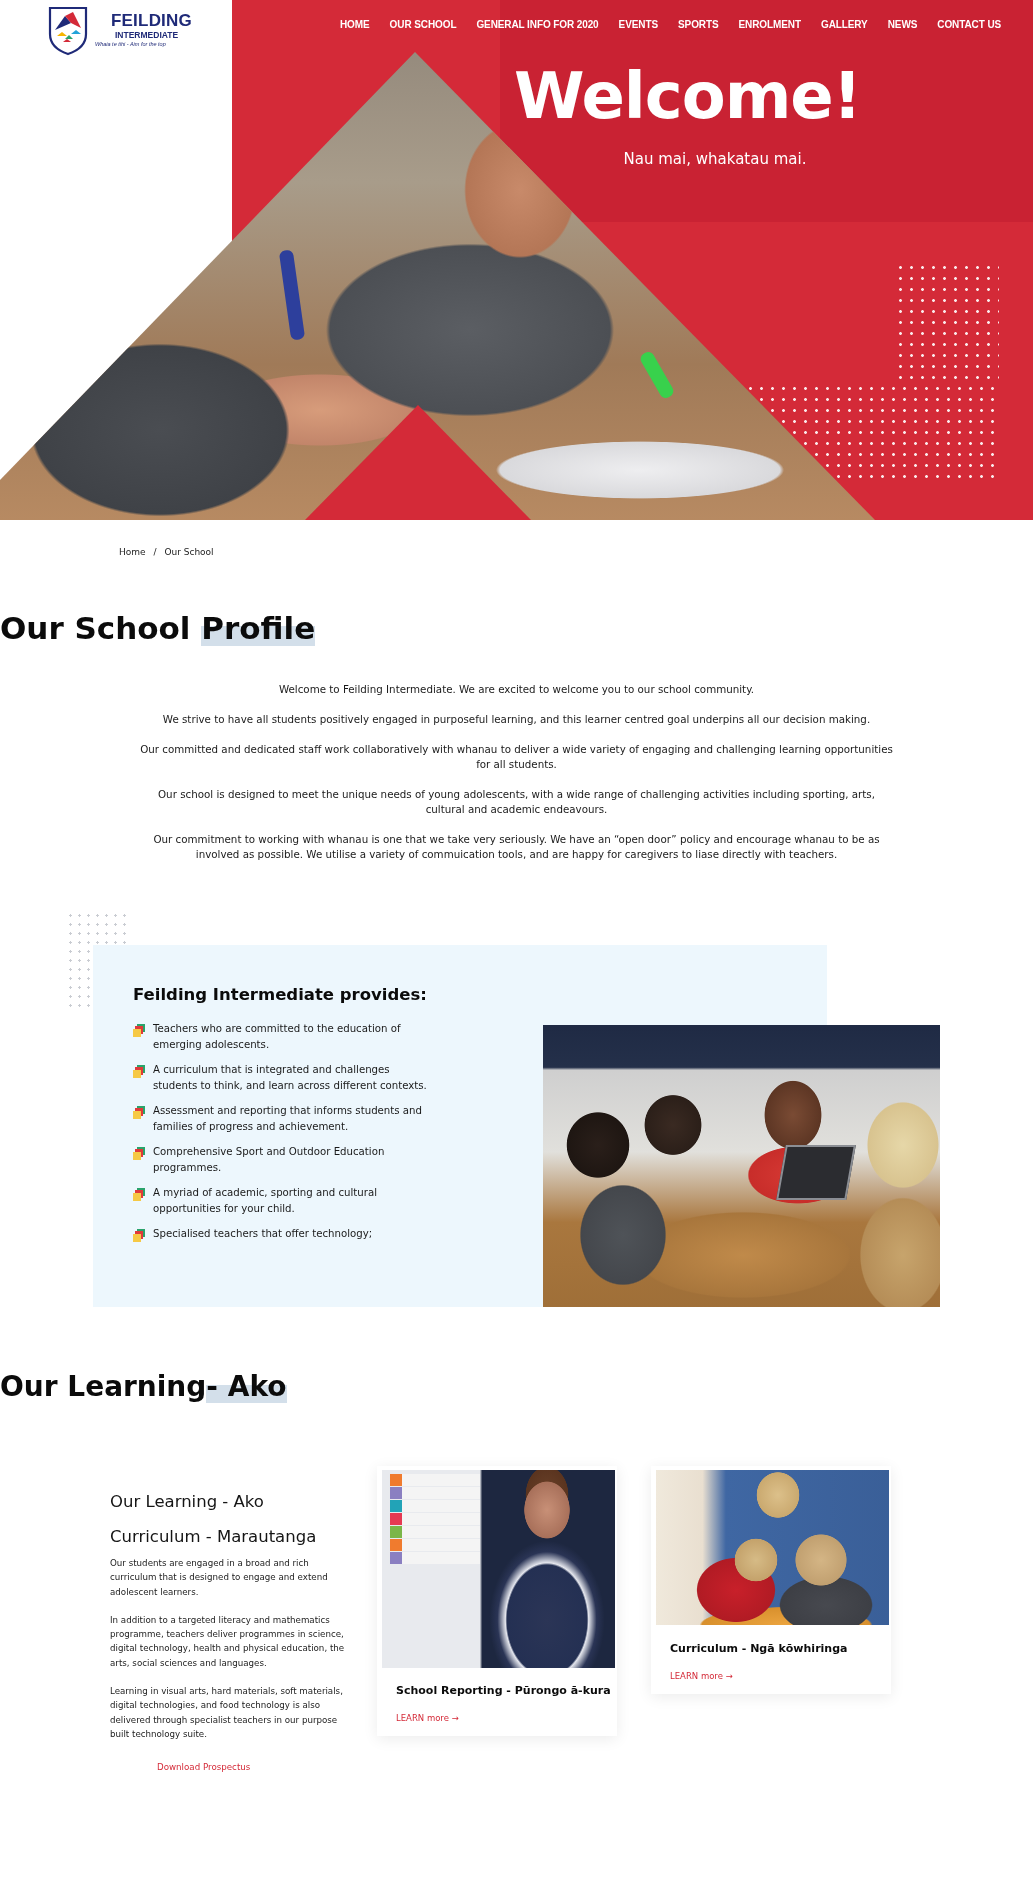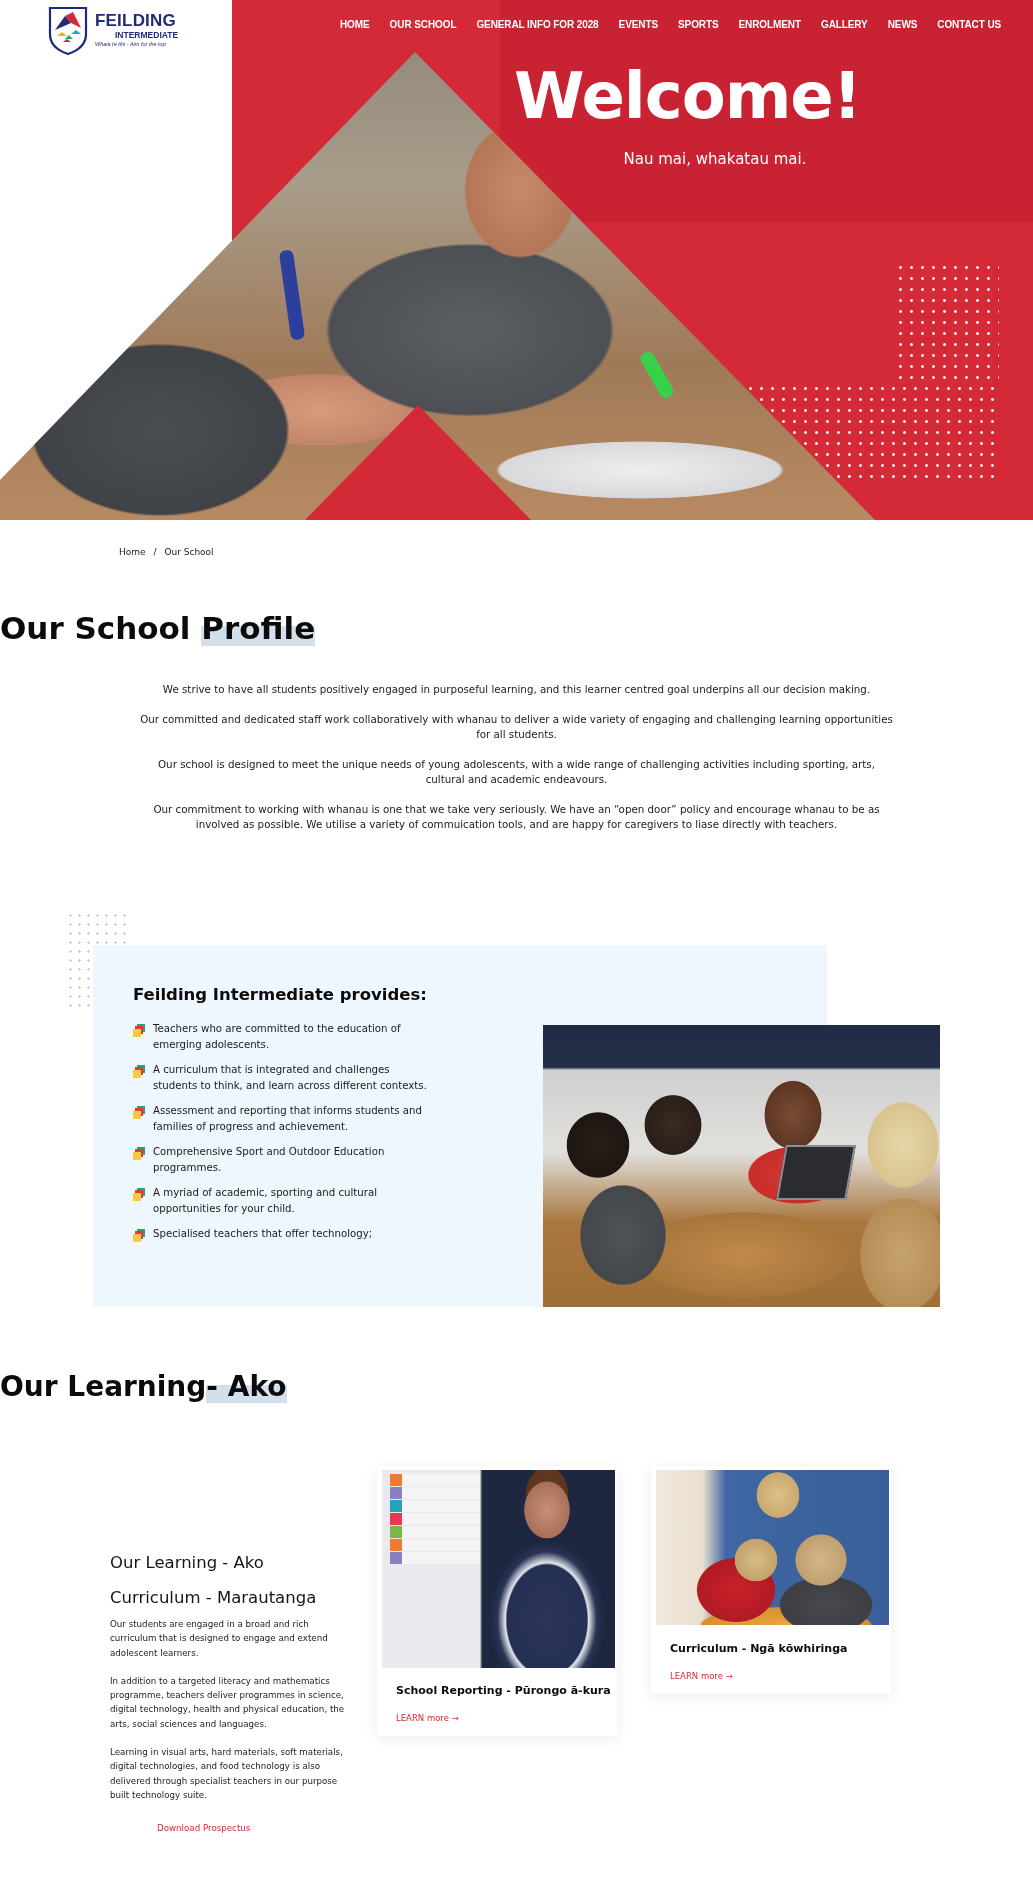--- a/index.html
+++ b/index.html
@@ -27,21 +27,21 @@
     border-left: 113px solid transparent; border-right: 113px solid transparent; border-bottom: 115px solid #d42a38; }
   .dots { position: absolute;
     background-image: radial-gradient(circle, rgba(255,255,255,0.9) 1.2px, transparent 1.6px);
     background-size: 11px 11px; }
   .dots-a { left: 895px; top: 262px; width: 104px; height: 122px; }
   .dots-b { left: 745px; top: 383px; width: 254px; height: 100px; }
 
   .logo { position: absolute; left: 47px; top: 4px; display: flex; align-items: center; gap: 6px; }
   .logo-shield { width: 42px; height: 52px; }
   .logo-text { display: flex; flex-direction: column; }
-  .logo-name { font-family: "Liberation Sans", sans-serif; font-weight: 700; font-size: 17px; color: #1f2a78; letter-spacing: 0.2px; line-height: 18px; }
+  .logo-name { font-family: "Liberation Sans", sans-serif; font-weight: 700; font-size: 17px; color: #1f2a78; letter-spacing: 0.2px; line-height: 18px; margin-left: 16px; }
   .logo-sub { font-family: "Liberation Sans", sans-serif; font-weight: 700; font-size: 8.5px; color: #1f2a78; line-height: 10px; padding-left: 20px; }
   .logo-tag { font-family: "Liberation Sans", sans-serif; font-style: italic; font-size: 5.5px; color: #1f2a78; line-height: 9px; }
 
   .nav { position: absolute; left: 330px; top: 16px; display: flex; gap: 0; }
   .nav a { font-family: "Liberation Sans", sans-serif; font-weight: 700; font-size: 10px; color: #fff; text-decoration: none; padding: 3px 10px; letter-spacing: -0.1px; cursor: pointer; }
 
   .hero-title { position: absolute; left: 500px; top: 58px; width: 375px; text-align: center;
     font-family: "DejaVu Sans", sans-serif; font-weight: 700; font-size: 64px; color: #fff; letter-spacing: -1px; line-height: 76px; }
   .hero-sub { position: absolute; left: 600px; top: 150px; width: 230px; text-align: center;
     font-family: "DejaVu Sans", sans-serif; font-size: 15px; color: #fff; }
@@ -80,21 +80,21 @@
       radial-gradient(ellipse 60px 70px at 80px 210px, #4f5358 0%, #44474c 70%, transparent 72%),
       radial-gradient(ellipse 50px 60px at 360px 120px, #e6d7a8 0%, #d8c38f 70%, transparent 72%),
       radial-gradient(ellipse 60px 80px at 360px 230px, #c7a46c 0%, #b58d57 70%, transparent 72%),
       radial-gradient(ellipse 150px 60px at 200px 230px, #c08a4a 0%, #a8763c 70%, transparent 72%),
       linear-gradient(180deg, #1f2a44 0%, #24304a 15%, #cfcfcf 16%, #e1e0dc 45%, #a9773e 70%, #9f6f38 100%);
   }
   .classroom .laptop { position: absolute; left: 238px; top: 120px; width: 70px; height: 55px; background: #2b2c30; transform: skewX(-10deg); border: 2px solid #8b8e94; }
 
   
   .title-learning { top: 1370px; font-size: 28px; }
-  .learn-col { position: absolute; left: 110px; width: 240px; top: 1553px; }
+  .learn-col { position: absolute; left: 110px; width: 240px; top: 1492px; }
   .learn-h { font-family: "DejaVu Sans", sans-serif; font-size: 16.5px; color: #151515; font-weight: 400; margin-bottom: 10px; }
   .learn-p { font-family: "DejaVu Sans", sans-serif; font-size: 8.7px; color: #222; line-height: 14.3px; margin-bottom: 14px; }
   .learn-h2 { margin-top: 16px; }
   .download { font-family: "DejaVu Sans", sans-serif; font-size: 8.7px; color: #d42a38; text-decoration: none; cursor: pointer; margin-left: 47px; }
 
   .card { position: absolute; background: #fff; box-shadow: 0 3px 14px rgba(0,0,0,0.08); }
   .card-1 { left: 377px; top: 1466px; width: 240px; height: 270px; }
   .card-2 { left: 651px; top: 1466px; width: 240px; height: 228px; }
   .card-img { position: absolute; left: 5px; top: 4px; width: 233px; overflow: hidden; }
   .card-1 .card-img { height: 198px;
@@ -152,21 +152,21 @@
     <span class="logo-text">
       <span class="logo-name">FEILDING</span>
       <span class="logo-sub">INTERMEDIATE</span>
       <span class="logo-tag">Whaia te tihi - Aim for the top</span>
     </span>
   </a>
 
   <nav class="nav">
     <a>HOME</a>
     <a>OUR SCHOOL</a>
-    <a>GENERAL INFO FOR 2028</a>
+    <a>GENERAL INFO FOR 2020</a>
     <a>EVENTS</a>
     <a>SPORTS</a>
     <a>ENROLMENT</a>
     <a>GALLERY</a>
     <a>NEWS</a>
     <a>CONTACT US</a>
   </nav>
 
   <h1 class="hero-title">Welcome!</h1>
   <p class="hero-sub">Nau mai, whakatau mai.</p>
@@ -174,20 +174,21 @@
 
 <div class="breadcrumb">
   <a>Home</a>
   <span class="sep">/</span>
   <span>Our School</span>
 </div>
 
 <h2 class="section-title title-profile"><span>Our School </span><span class="hl">Profile</span></h2>
 
 <div class="profile-text">
+  <p>Welcome to Feilding Intermediate. We are excited to welcome you to our school community.</p>
   <p>We strive to have all students positively engaged in purposeful learning, and this learner centred goal underpins all our decision making.</p>
   <p>Our committed and dedicated staff work collaboratively with whanau to deliver a wide variety of engaging and challenging learning opportunities for all students.</p>
   <p>Our school is designed to meet the unique needs of young adolescents, with a wide range of challenging activities including sporting, arts, cultural and academic endeavours.</p>
   <p>Our commitment to working with whanau is one that we take very seriously. We have an “open door” policy and encourage whanau to be as involved as possible. We utilise a variety of commuication tools, and are happy for caregivers to liase directly with teachers.</p>
 </div>
 
 <div class="dots-grey"></div>
 <section class="provides-bg"></section>
 <h3 class="provides-title">Feilding Intermediate provides:</h3>
 <ul class="provides-list">

